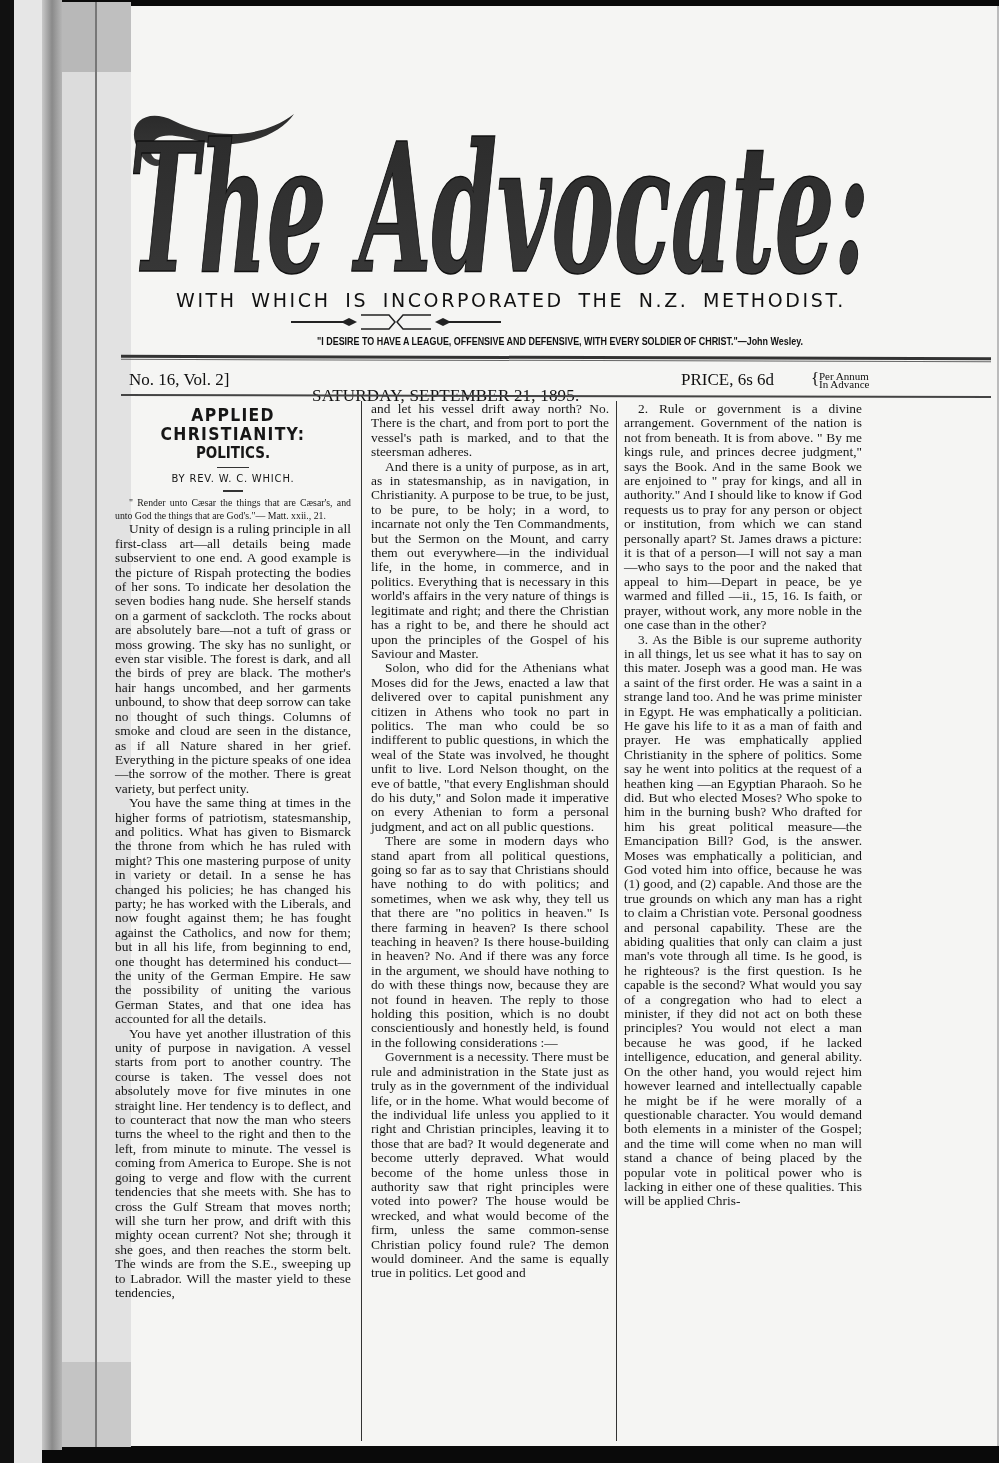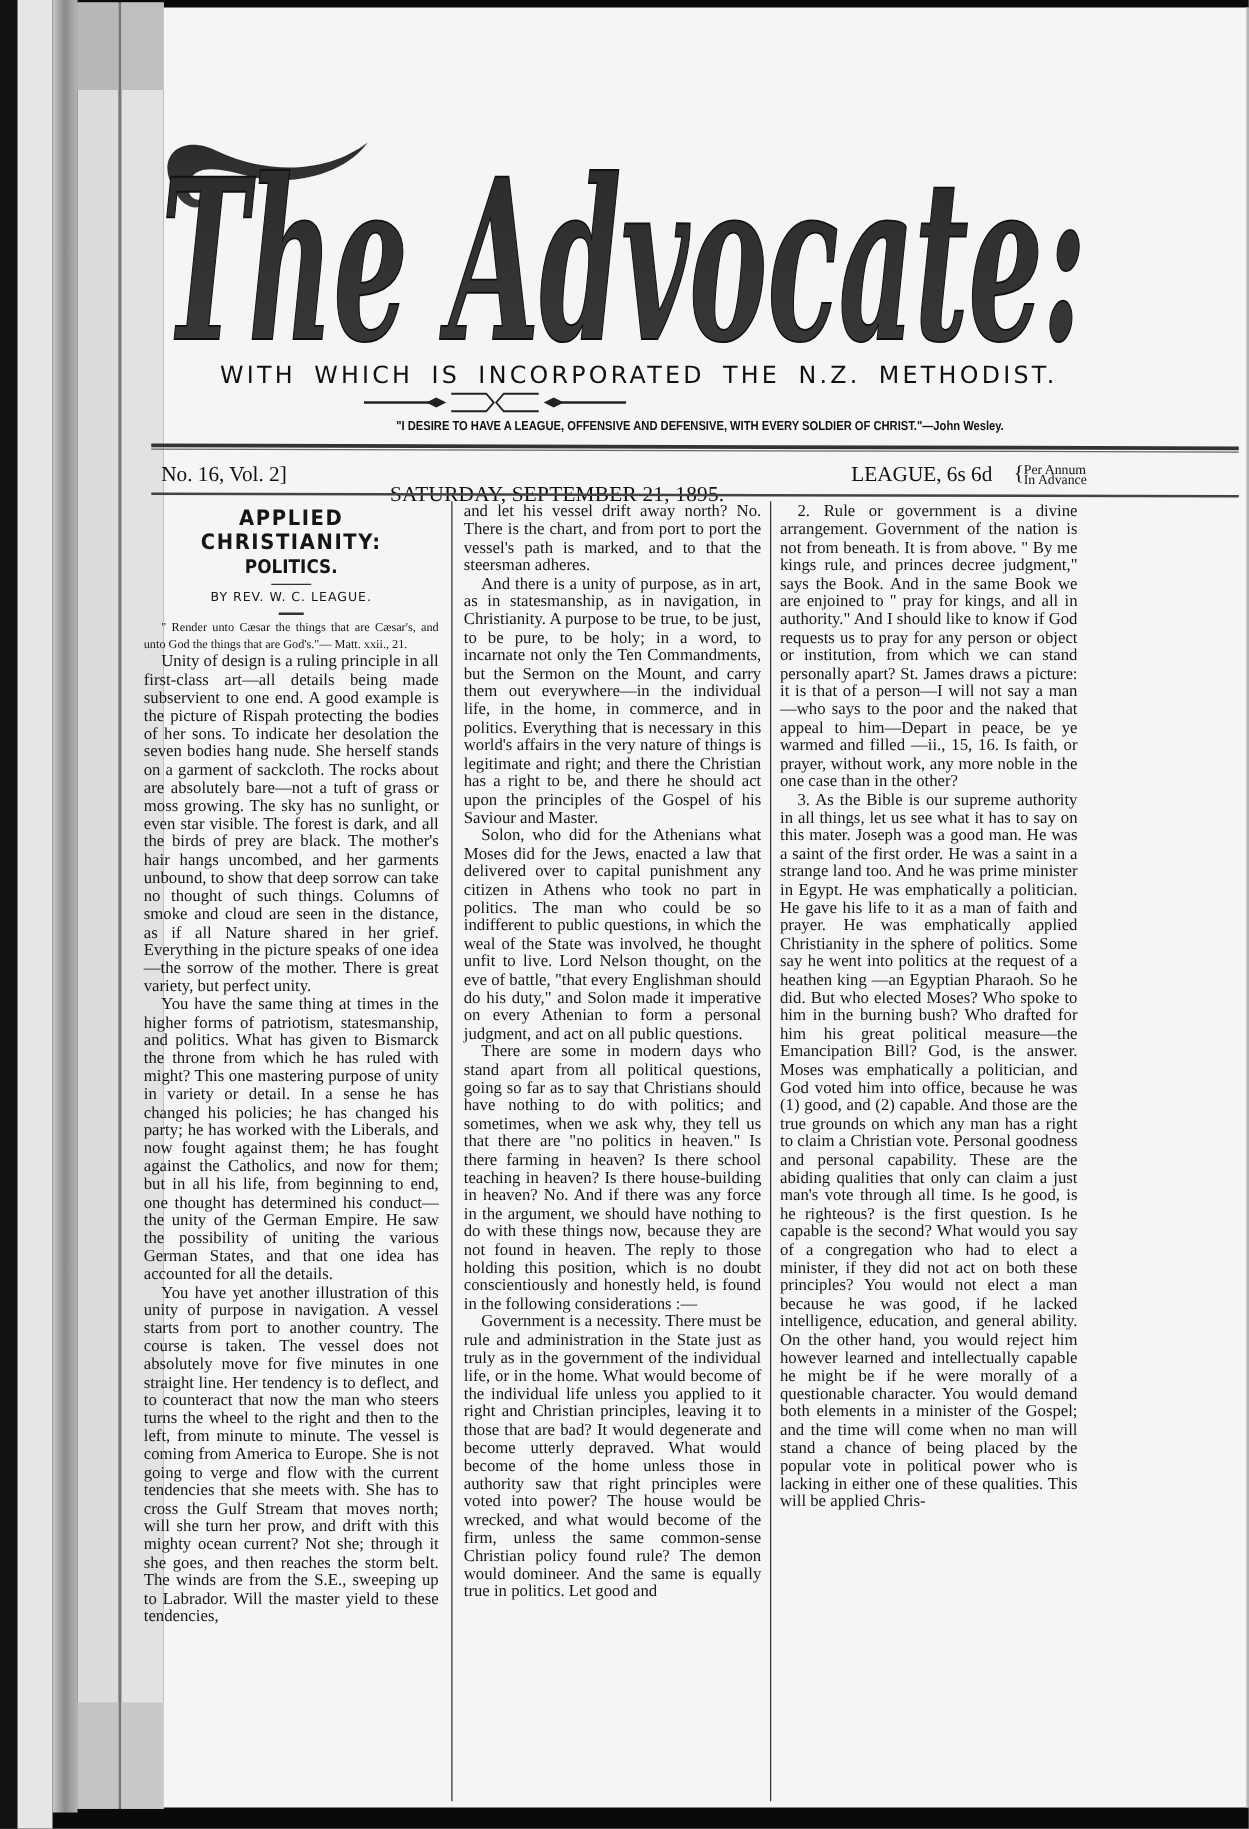--- a/index.html
+++ b/index.html
@@ -139,37 +139,37 @@
   <div class="motto">
     <span>"I DESIRE TO HAVE A LEAGUE, OFFENSIVE AND DEFENSIVE, WITH EVERY SOLDIER OF CHRIST."</span><span class="attr">—John Wesley.</span>
   </div>
 
   <div class="rule-top"></div>
   <div class="rule-top2"></div>
 
   <div class="dateline">
     <span class="issue">No. 16, Vol. 2]</span>
     <span class="date">SATURDAY, SEPTEMBER 21, 1895.</span>
-    <span class="price">LEAGUE, 6s 6d</span>
+    <span class="price">PRICE, 6s 6d</span>
     <span class="brace">{</span>
     <span class="terms">
       <span>Per Annum</span><br>
       <span>In Advance</span>
     </span>
   </div>
 
   <div class="rule-mid"></div>
   <div class="col-divider div1"></div>
   <div class="col-divider div2"></div>
 
   <div class="col col1">
     <div class="headline">APPLIED CHRISTIANITY:</div>
     <div class="headline2">POLITICS.</div>
     <div class="short-rule"></div>
-    <div class="byline">BY REV. W. C. LEAGUE.</div>
+    <div class="byline">BY REV. W. C. WHICH.</div>
     <div class="short-rule2"></div>
     <p class="epigraph">" Render unto Cæsar the things that are Cæsar's, and unto God the things that are God's."— Matt. xxii., 21.</p>
     <p>Unity of design is a ruling principle in all first-class art—all details being made subservient to one end. A good example is the picture of Rispah protecting the bodies of her sons. To indicate her desolation the seven bodies hang nude. She herself stands on a garment of sackcloth. The rocks about are absolutely bare—not a tuft of grass or moss growing. The sky has no sunlight, or even star visible. The forest is dark, and all the birds of prey are black. The mother's hair hangs uncombed, and her garments unbound, to show that deep sorrow can take no thought of such things. Columns of smoke and cloud are seen in the distance, as if all Nature shared in her grief. Everything in the picture speaks of one idea—the sorrow of the mother. There is great variety, but perfect unity.</p>
     <p>You have the same thing at times in the higher forms of patriotism, statesmanship, and politics. What has given to Bismarck the throne from which he has ruled with might? This one mastering purpose of unity in variety or detail. In a sense he has changed his policies; he has changed his party; he has worked with the Liberals, and now fought against them; he has fought against the Catholics, and now for them; but in all his life, from beginning to end, one thought has determined his conduct—the unity of the German Empire. He saw the possibility of uniting the various German States, and that one idea has accounted for all the details.</p>
     <p>You have yet another illustration of this unity of purpose in navigation. A vessel starts from port to another country. The course is taken. The vessel does not absolutely move for five minutes in one straight line. Her tendency is to deflect, and to counteract that now the man who steers turns the wheel to the right and then to the left, from minute to minute. The vessel is coming from America to Europe. She is not going to verge and flow with the current tendencies that she meets with. She has to cross the Gulf Stream that moves north; will she turn her prow, and drift with this mighty ocean current? Not she; through it she goes, and then reaches the storm belt. The winds are from the S.E., sweeping up to Labrador. Will the master yield to these tendencies,</p>
   </div>
 
   <div class="col col2">
     <p class="cont">and let his vessel drift away north? No. There is the chart, and from port to port the vessel's path is marked, and to that the steersman adheres.</p>
     <p>And there is a unity of purpose, as in art, as in statesmanship, as in navigation, in Christianity. A purpose to be true, to be just, to be pure, to be holy; in a word, to incarnate not only the Ten Commandments, but the Sermon on the Mount, and carry them out everywhere—in the individual life, in the home, in commerce, and in politics. Everything that is necessary in this world's affairs in the very nature of things is legitimate and right; and there the Christian has a right to be, and there he should act upon the principles of the Gospel of his Saviour and Master.</p>

